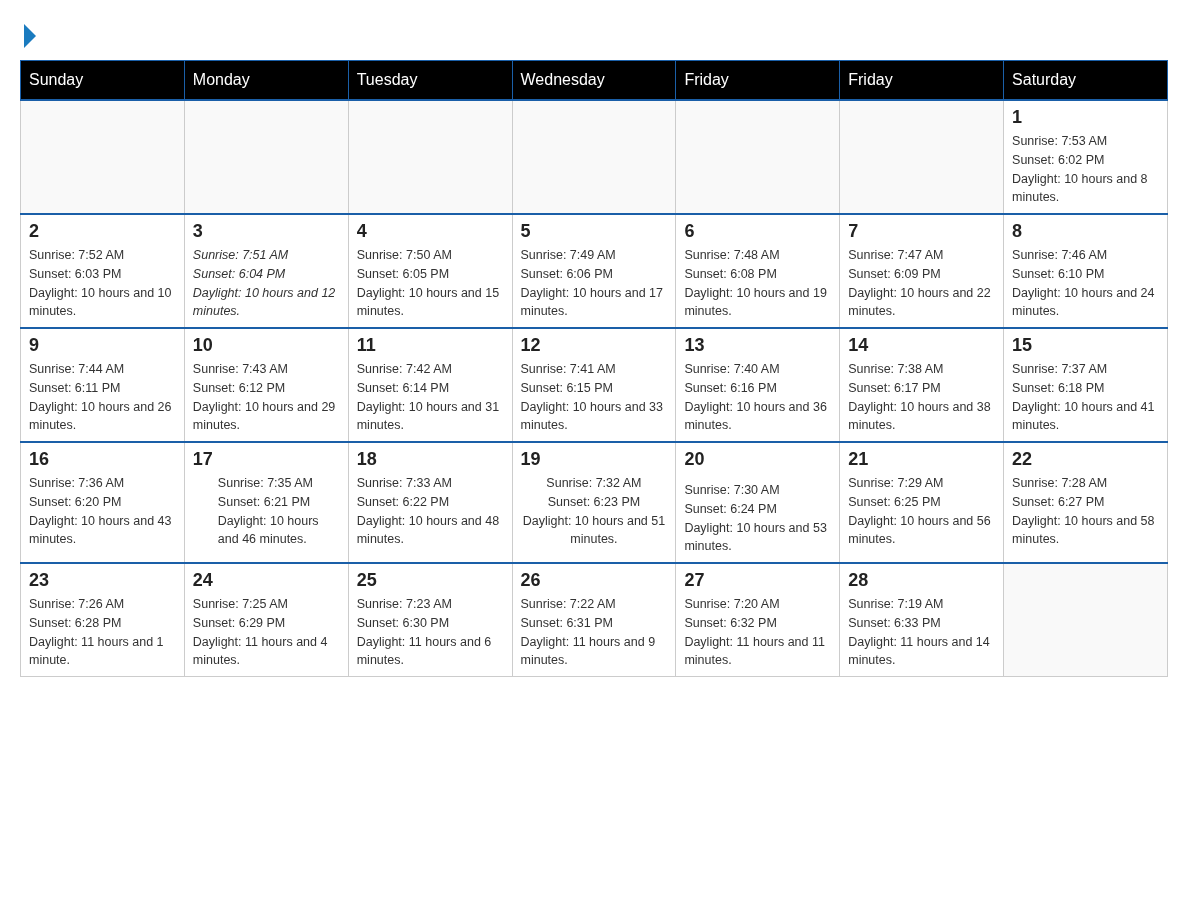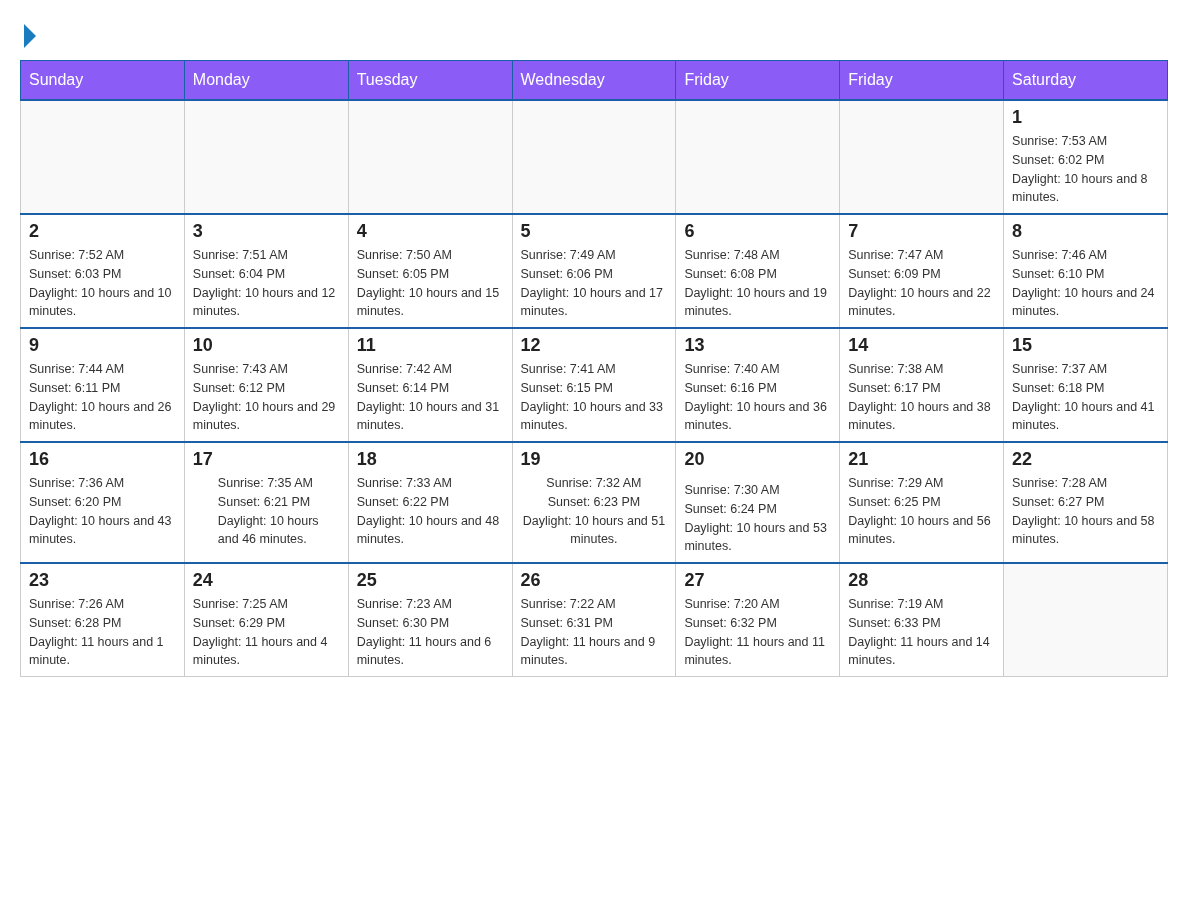--- a/index.html
+++ b/index.html
@@ -72,21 +72,21 @@
       margin-top: 4px;
     }
 
     .calendar {
       width: 100%;
       border-collapse: collapse;
       border: 1px solid #aaa;
     }
 
     .calendar th {
-      background-color: #8b5cf6;
+      background-color: #000000;
       color: #fff;
       padding: 10px 8px;
       font-size: 16px;
       font-weight: normal;
       text-align: left;
       border: 1px solid #1a5fa8;
     }
 
     .calendar td {
       vertical-align: top;
@@ -166,21 +166,21 @@
       </tr>
       <tr class="week-row">
         <td>
           <span class="day-number">2</span>
           <div class="day-info" style="white-space: pre-line;">Sunrise: 7:52 AM
 Sunset: 6:03 PM
 Daylight: 10 hours and 10 minutes.</div>
         </td>
         <td>
           <span class="day-number">3</span>
-          <div class="day-info" style="white-space: pre-line;">Sunrise: 7:51 AM
+          <div class="day-info" style="white-space: pre-line; font-style: italic;">Sunrise: 7:51 AM
 Sunset: 6:04 PM
 Daylight: 10 hours and 12 minutes.</div>
         </td>
         <td>
           <span class="day-number">4</span>
           <div class="day-info" style="white-space: pre-line;">Sunrise: 7:50 AM
 Sunset: 6:05 PM
 Daylight: 10 hours and 15 minutes.</div>
         </td>
         <td>

